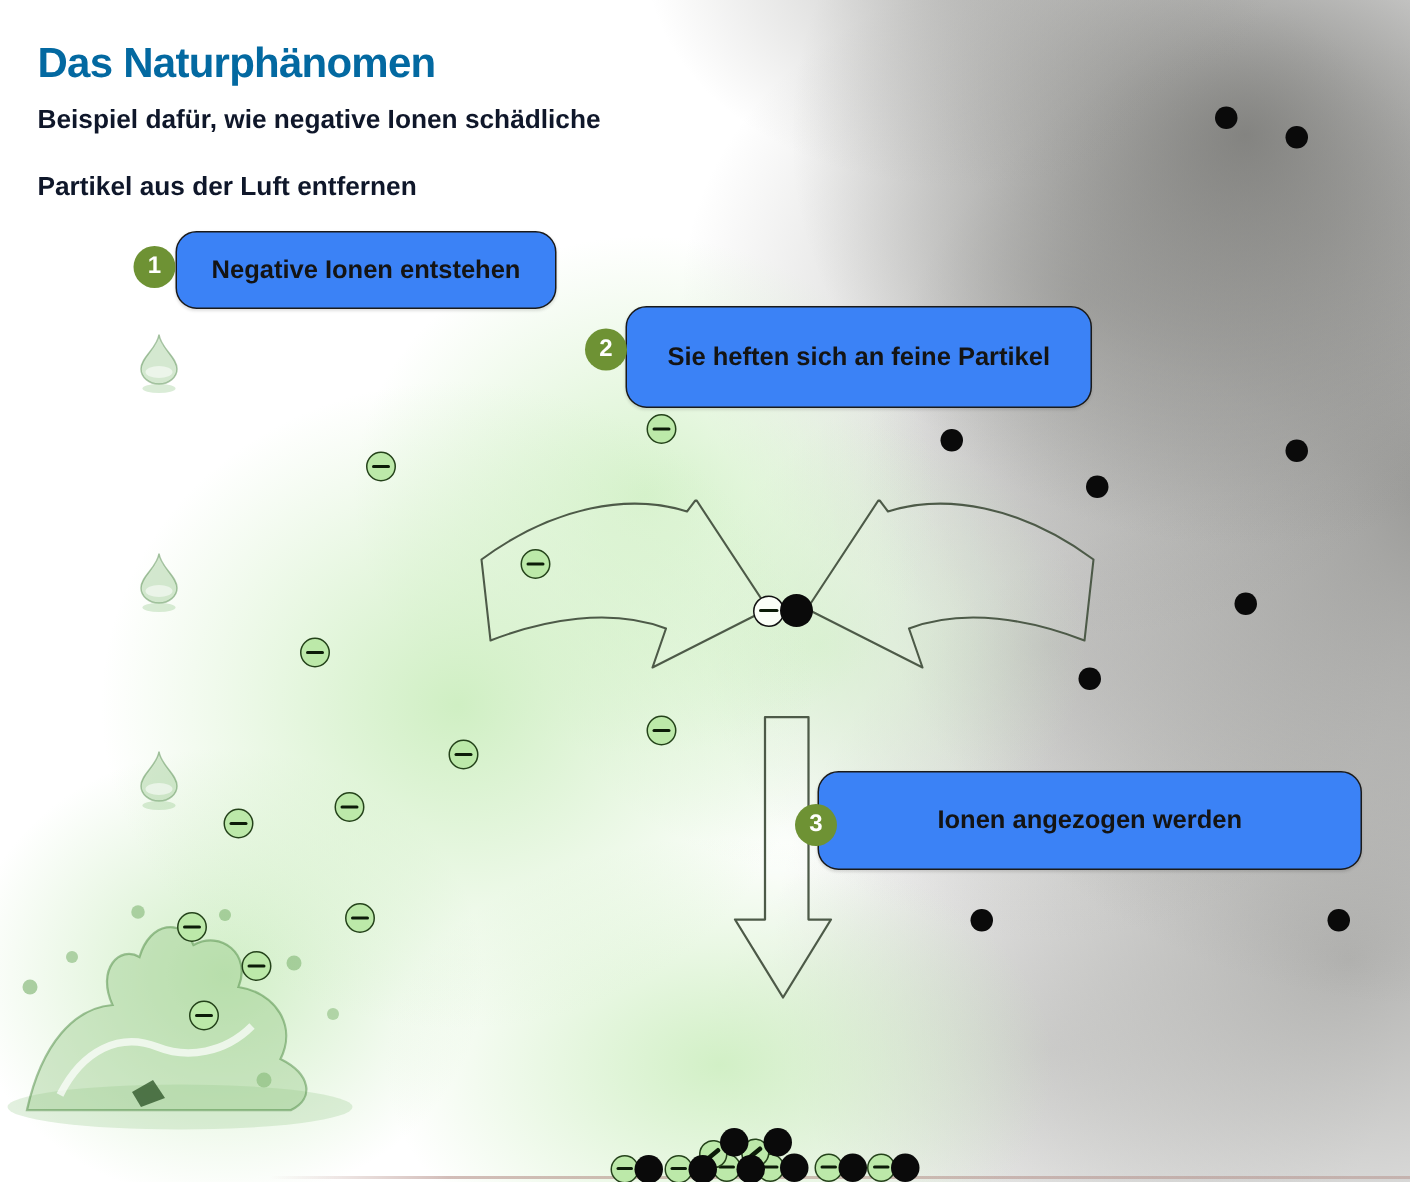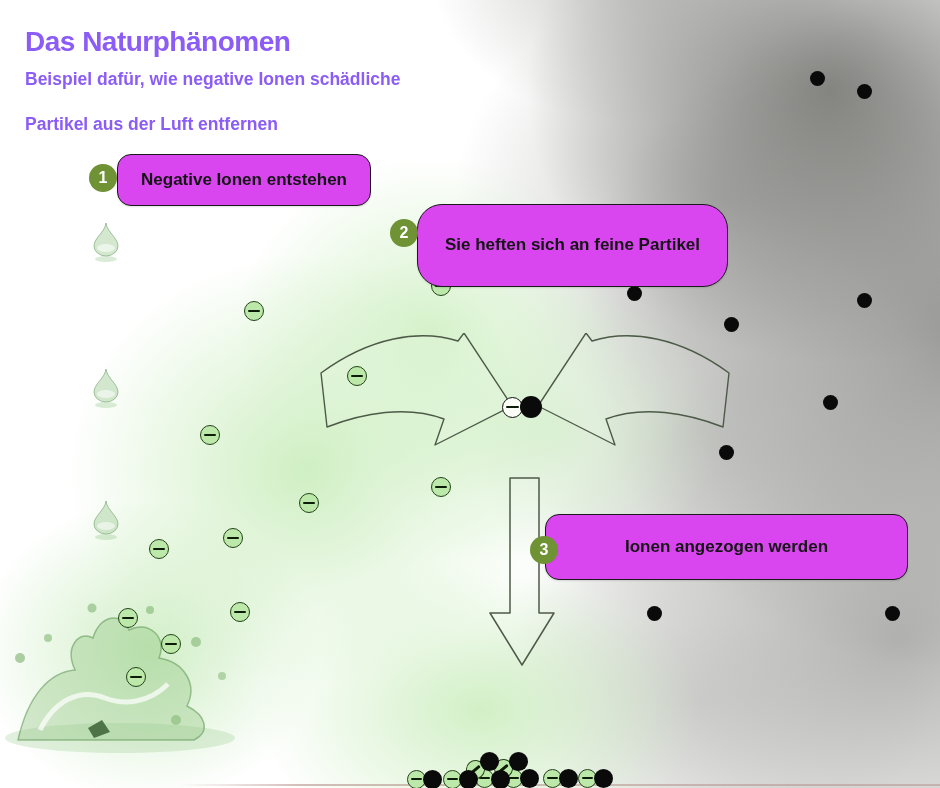--- a/index.html
+++ b/index.html
@@ -23,35 +23,35 @@
       radial-gradient(ellipse 330px 300px at 305px 470px, rgba(205,238,192,0.95), rgba(205,238,192,0) 72%),
       radial-gradient(ellipse 270px 240px at 430px 330px, rgba(208,240,196,0.85), transparent 72%),
       radial-gradient(ellipse 250px 210px at 545px 430px, rgba(210,240,200,0.70), transparent 72%),
       radial-gradient(ellipse 310px 210px at 480px 710px, rgba(205,238,192,0.90), transparent 72%),
       radial-gradient(ellipse 240px 210px at 150px 650px, rgba(200,235,188,0.85), transparent 72%);}
   #floor-line{position:absolute;left:0;top:784px;width:940px;height:2px;
     background:linear-gradient(90deg, rgba(190,150,140,0) 180px, rgba(175,135,128,0.55) 300px, rgba(175,135,128,0.45) 100%);}
 
   
   .title{position:absolute;left:25px;top:26px;font-size:28px;font-weight:bold;
-         color:#8b5cf6;letter-spacing:-0.5px;}
-  .subtitle{position:absolute;left:25px;font-size:17.5px;font-weight:bold;color:#8b5cf6;}
+         color:#0369a1;letter-spacing:-0.5px;}
+  .subtitle{position:absolute;left:25px;font-size:17.5px;font-weight:bold;color:#0f172a;}
   #sub1{top:69px}#sub2{top:114px}
 
   
-  .callout{position:absolute;background:#d946ef;border:1.5px solid #1a1a1a;border-radius:14px;
+  .callout{position:absolute;background:#3b82f6;border:1.5px solid #1a1a1a;border-radius:14px;
            display:flex;flex-direction:column;justify-content:center;align-items:center;
            box-shadow:0 1px 2px rgba(0,0,0,0.12);z-index:6;box-sizing:border-box;padding:2px 8px;}
   .callout .line{font-size:17px;font-weight:bold;color:#141414;line-height:1.45;white-space:nowrap;text-align:center;}
   .badge{position:absolute;width:28px;height:28px;border-radius:50%;background:#6e9234;
          color:#fff;font-size:16px;font-weight:bold;display:flex;align-items:center;justify-content:center;
          z-index:7;}
   #callout-1{left:117px;top:154px;width:254px;height:52px;}
   #badge-1{left:89px;top:164px;}
-  #callout-2{left:417px;top:204px;width:311px;height:83px;border-radius:25px;}
+  #callout-2{left:417px;top:204px;width:311px;height:68px;}
   #badge-2{left:390px;top:219px;}
   #callout-3{left:545px;top:514px;width:363px;height:66px;}
   #badge-3{left:530px;top:536px;}
 
   
   .ion{position:absolute;width:20px;height:20px;margin:-10px 0 0 -10px;border-radius:50%;
        background:#bce9a9;border:1.5px solid #24421a;box-sizing:border-box;z-index:4;}
   .ion::after{content:"";position:absolute;left:3px;right:3px;top:50%;height:2.6px;margin-top:-1.3px;
        background:#0c1c08;border-radius:1px;}
   .ion.white{background:#fbfff8;border-color:#111;}

